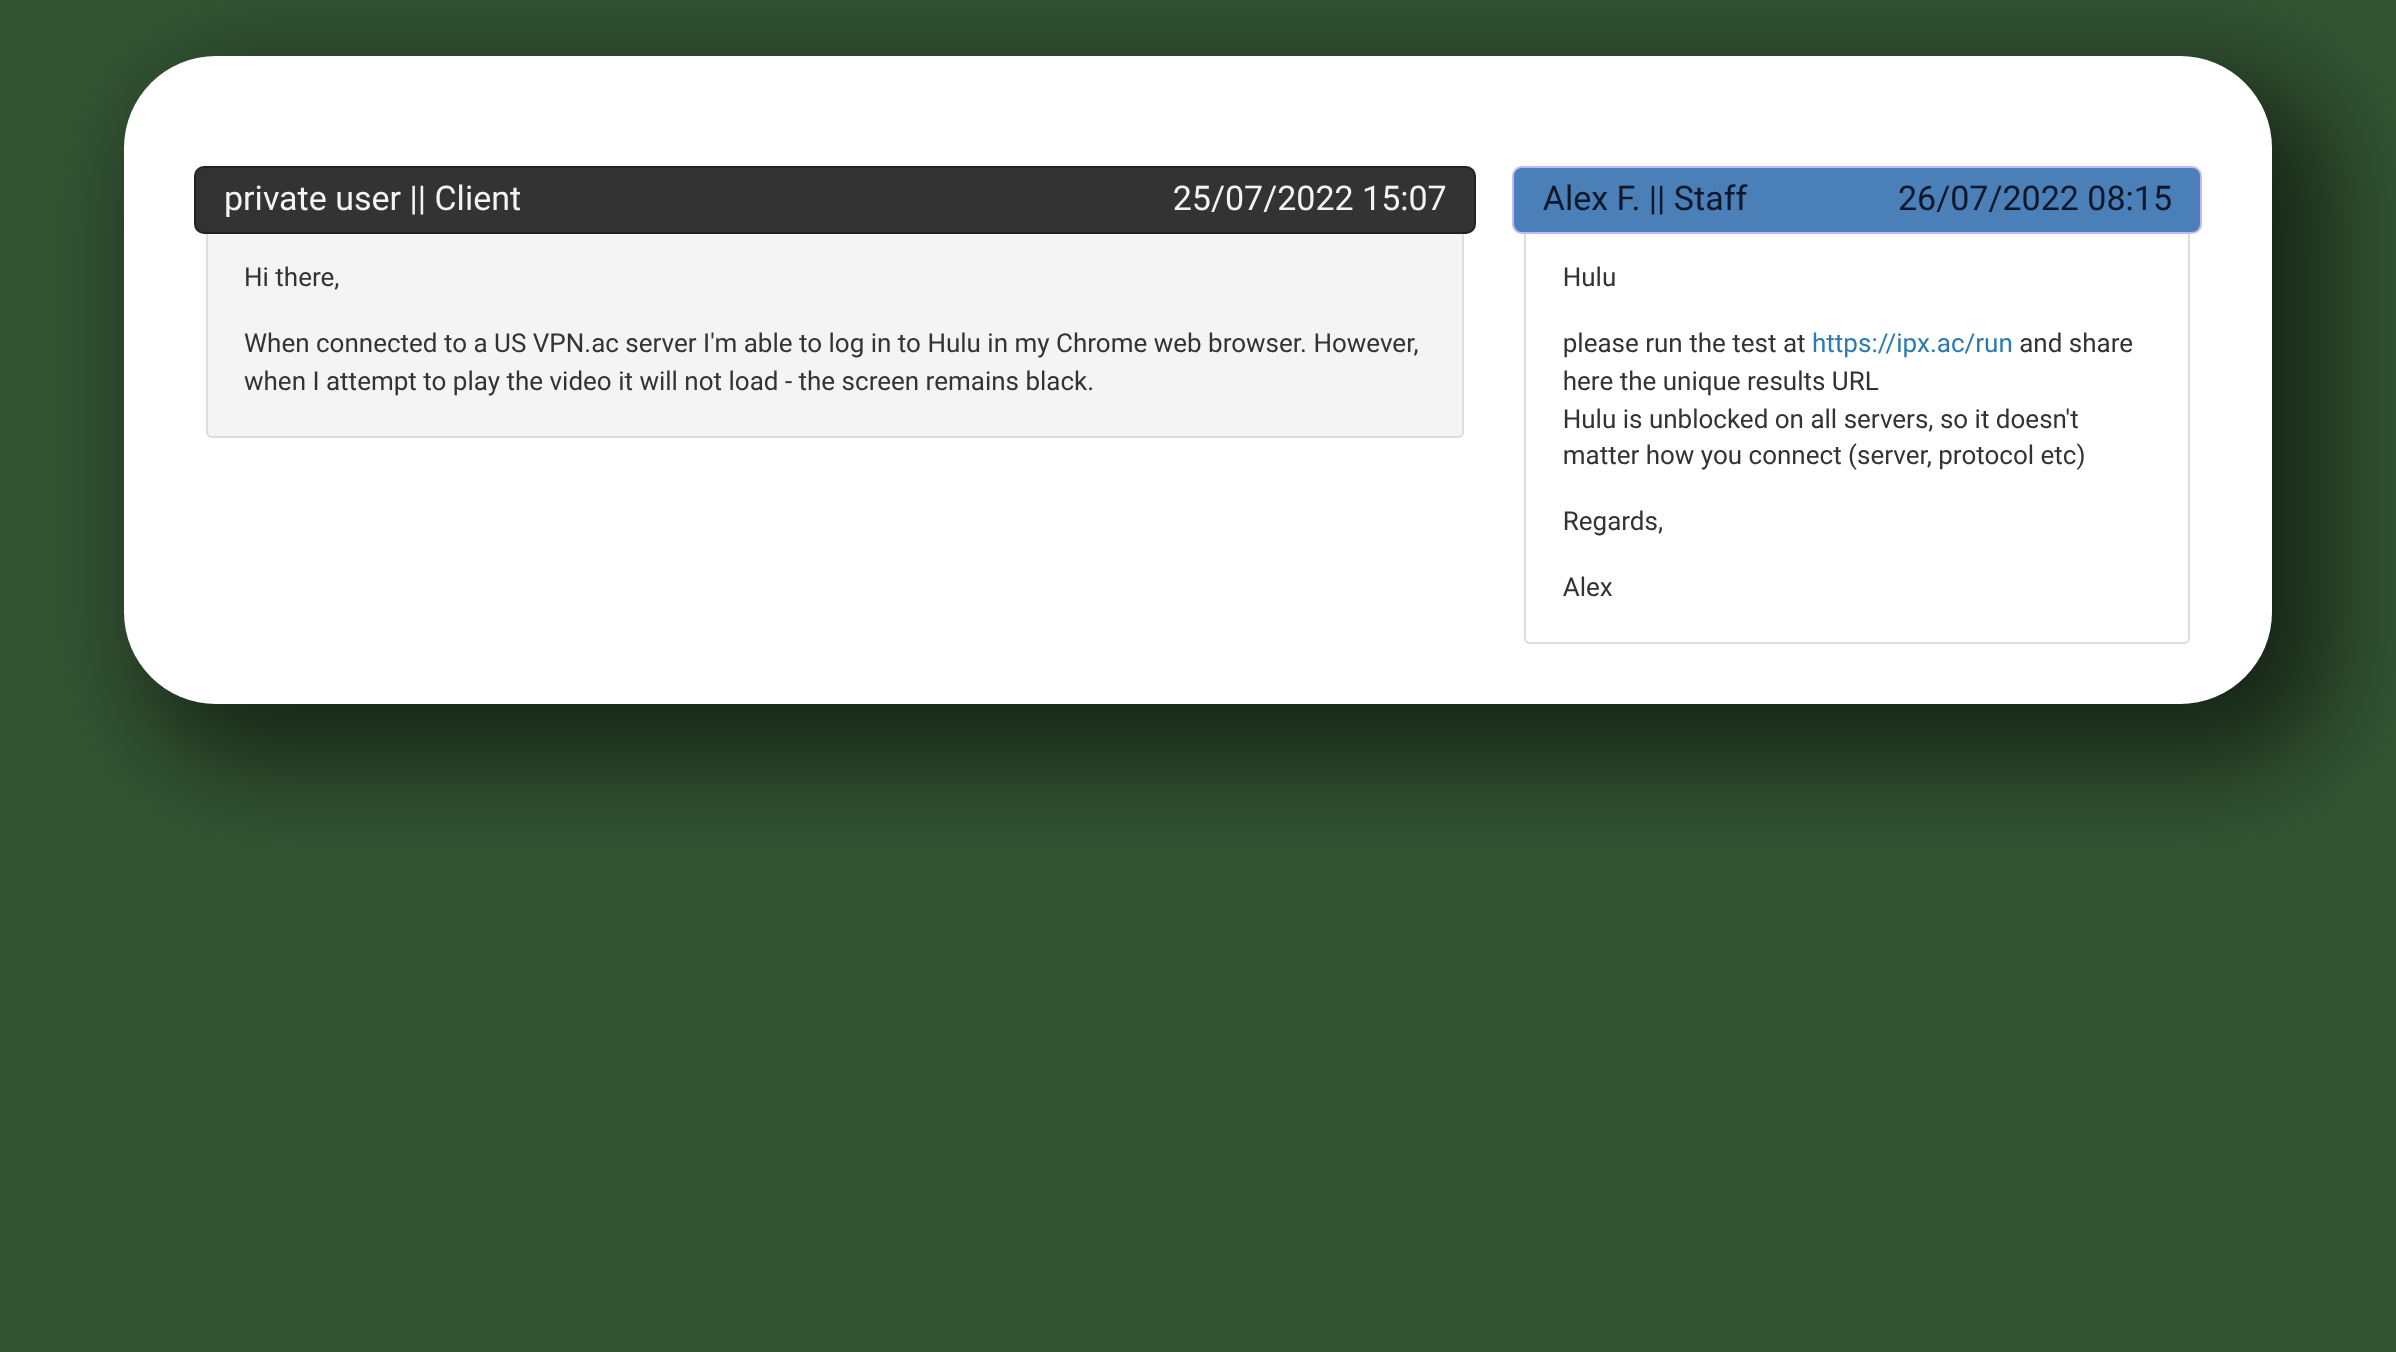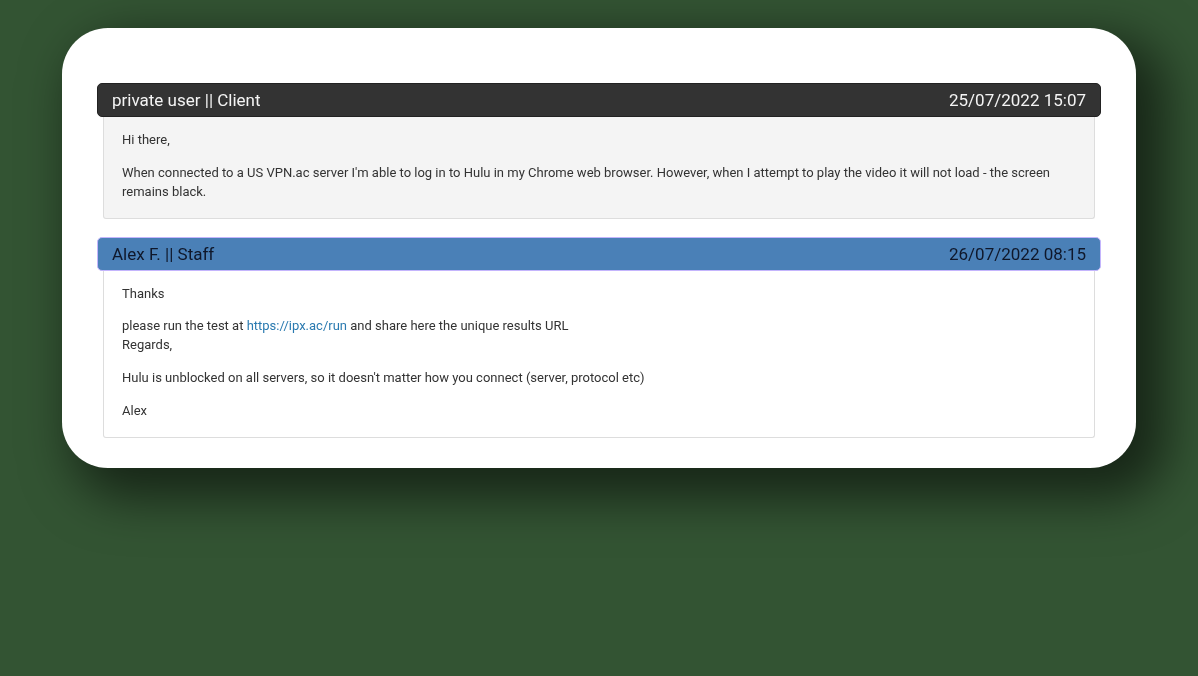--- a/index.html
+++ b/index.html
@@ -17,21 +17,20 @@
       top: 28px;
       width: 1074px;
       background: #ffffff;
       border-radius: 46px;
       box-shadow: 20px 20px 50px 10px rgba(0,0,0,0.55);
       padding: 55px 35px 30px 35px;
       box-sizing: border-box;
     }
     .thread {
       display: flex;
-      flex-direction: column;
       gap: 18px;
     }
     .msg {
       border-radius: 5px;
       overflow: visible;
     }
     .msg-header {
       display: flex;
       justify-content: space-between;
       align-items: center;
@@ -95,24 +94,24 @@
         <p>When connected to a US VPN.ac server I'm able to log in to Hulu in my Chrome web browser. However, when I attempt to play the video it will not load - the screen remains black.</p>
       </div>
     </div>
 
     <div class="msg">
       <div class="msg-header staff">
         <span>Alex F. || Staff</span>
         <span>26/07/2022 08:15</span>
       </div>
       <div class="msg-body staff">
-        <p>Thanks</p>
+        <p>Hulu</p>
         <p class="tight">
           <span>please run the test at </span><a class="link" href="#">https://ipx.ac/run</a><span> and share here the unique results URL</span>
         </p>
+        <p>Hulu is unblocked on all servers, so it doesn't matter how you connect (server, protocol etc)</p>
         <p>Regards,</p>
-        <p>Hulu is unblocked on all servers, so it doesn't matter how you connect (server, protocol etc)</p>
         <p>Alex</p>
       </div>
     </div>
 
   </div>
 </div>
 
 </body></html>

